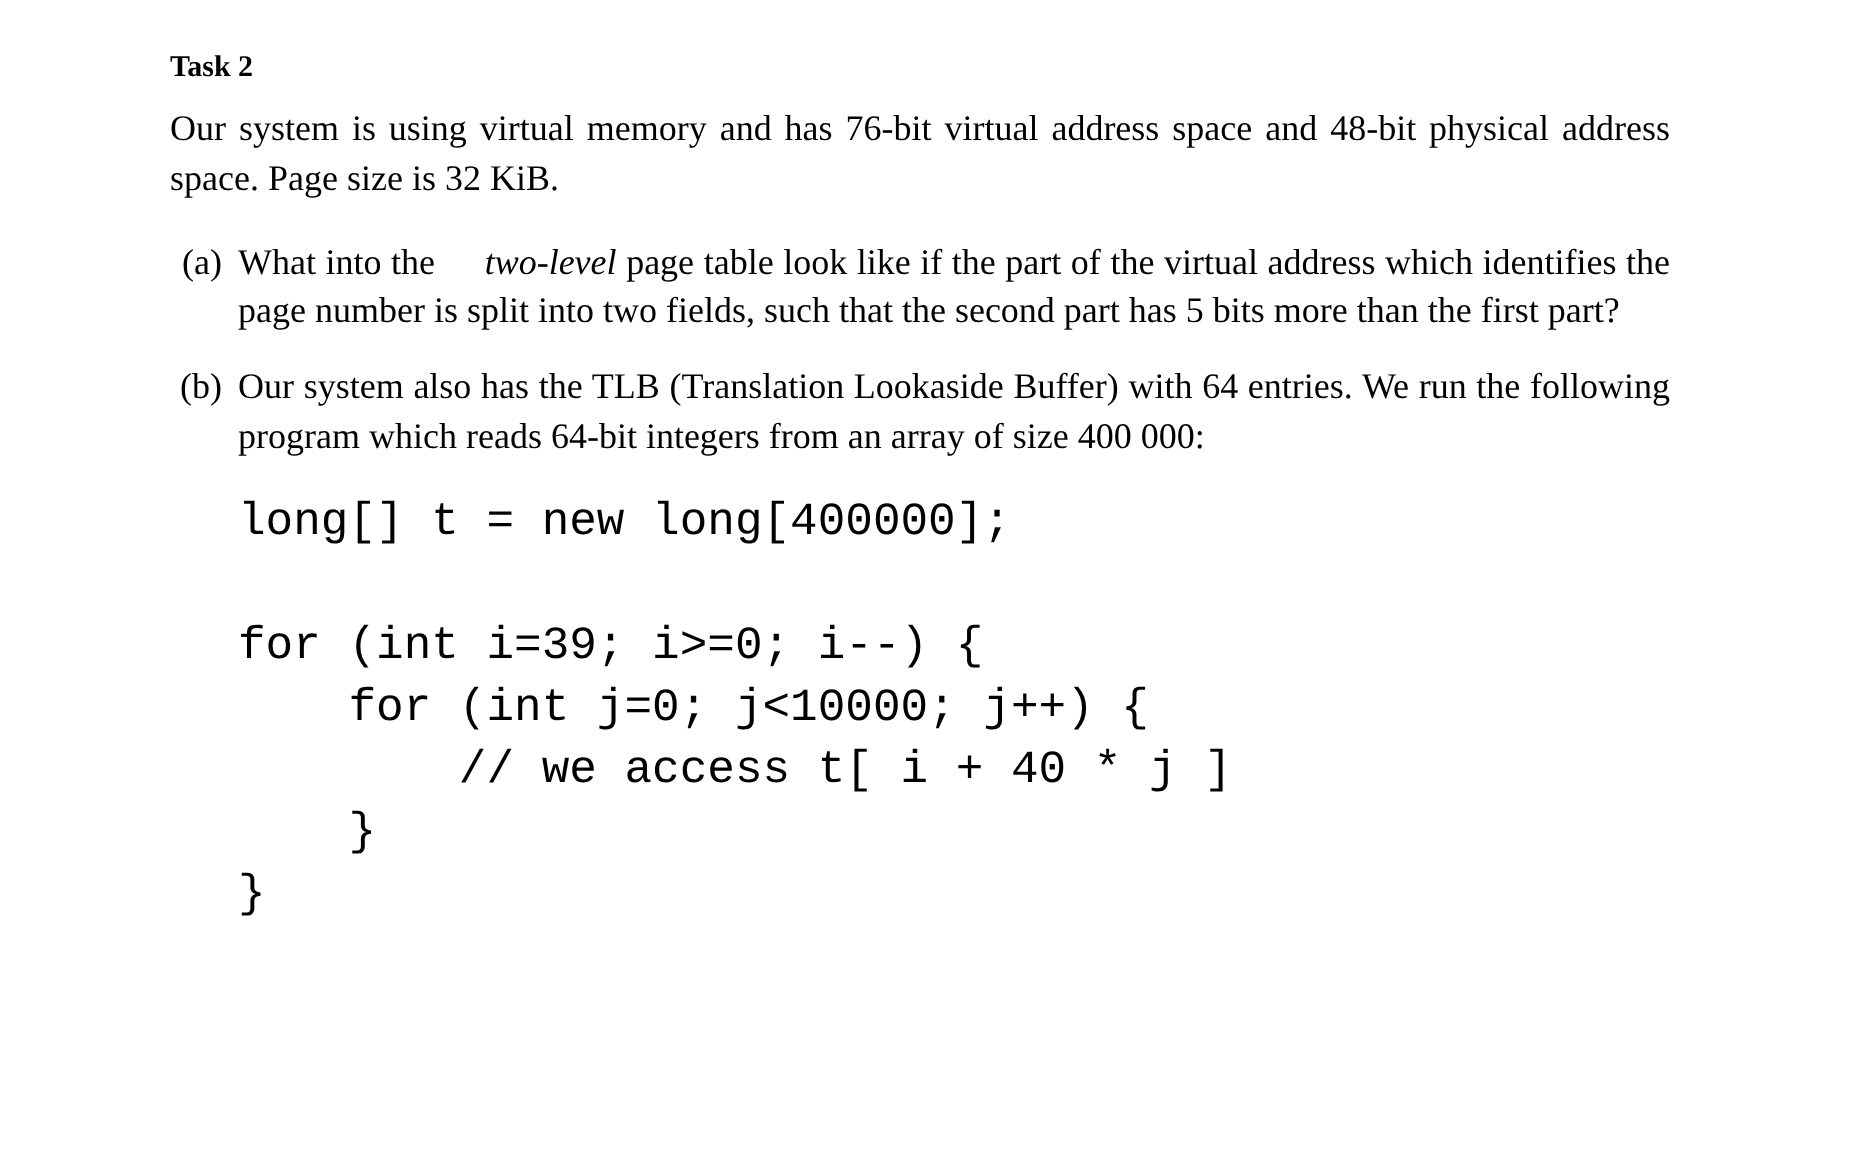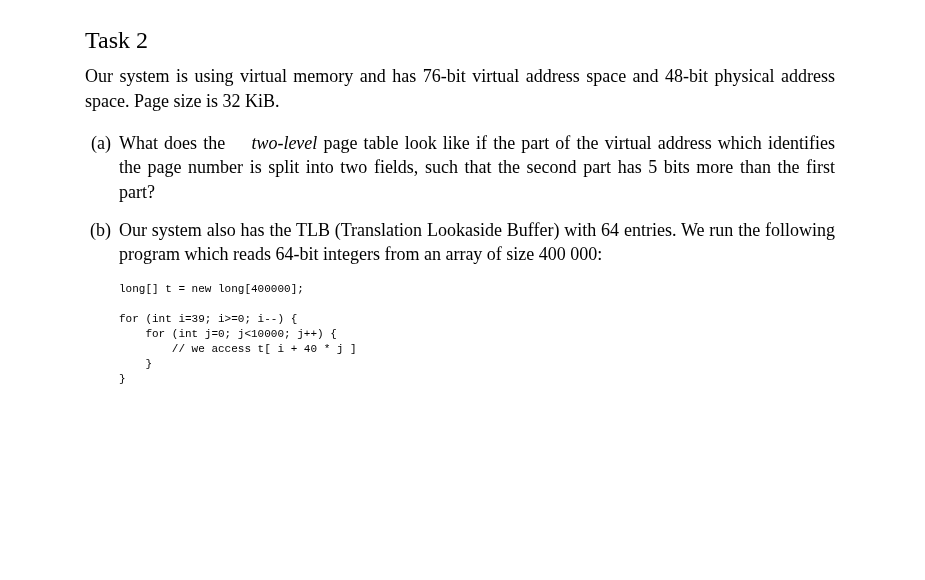--- a/index.html
+++ b/index.html
@@ -11,22 +11,22 @@
       width: 925px;
       height: 580px;
       background: #ffffff;
       font-family: "Times New Roman", Times, serif;
       font-size: 18px;
       color: #000000;
       padding: 24px 90px 24px 85px;
       line-height: 1.35;
     }
     .task-heading {
-      font-weight: normal;
-      font-size: 24px;
+      font-weight: bold;
+      font-size: 15px;
       margin-bottom: 8px;
     }
     .intro {
       text-align: justify;
       margin-bottom: 18px;
     }
     .item {
       display: flex;
       margin-top: 6px;
       margin-bottom: 14px;
@@ -40,21 +40,21 @@
     .item-body {
       flex: 1;
       text-align: justify;
     }
     .italic {
       font-style: italic;
       margin-left: 20px;
     }
     .code-block {
       font-family: "Courier New", Courier, monospace;
-      font-size: 11px;
+      font-size: 23px;
       white-space: pre;
       margin-top: 16px;
       margin-bottom: 16px;
       line-height: 1.35;
     }
     .followup {
       text-align: justify;
     }
     .ns {
       white-space: nowrap;
@@ -63,21 +63,21 @@
 </head>
 <body>
 
 <div class="task-heading">Task 2</div>
 
 <div class="intro">Our system is using virtual memory and has 76-bit virtual address space and 48-bit physical address space. Page size is 32 KiB.</div>
 
 <div class="item">
   <div class="item-label">(a)</div>
   <div class="item-body">
-    <span>What does the </span><span class="italic">two-level</span><span> page table look like if the part of the virtual address which identifies the page number is split into two fields, such that the second part has 5 bits more than the first part?</span>
+    <span>What into the </span><span class="italic">two-level</span><span> page table look like if the part of the virtual address which identifies the page number is split into two fields, such that the second part has 5 bits more than the first part?</span>
   </div>
 </div>
 
 <div class="item">
   <div class="item-label">(b)</div>
   <div class="item-body">
     <span>Our system also has the TLB (Translation Lookaside Buffer) with 64 entries. We run the following program which reads 64-bit integers from an array of size </span><span class="ns">400 000</span><span>:</span>
     <div class="code-block">long[] t = new long[400000];
 
 for (int i=39; i&gt;=0; i--) {

